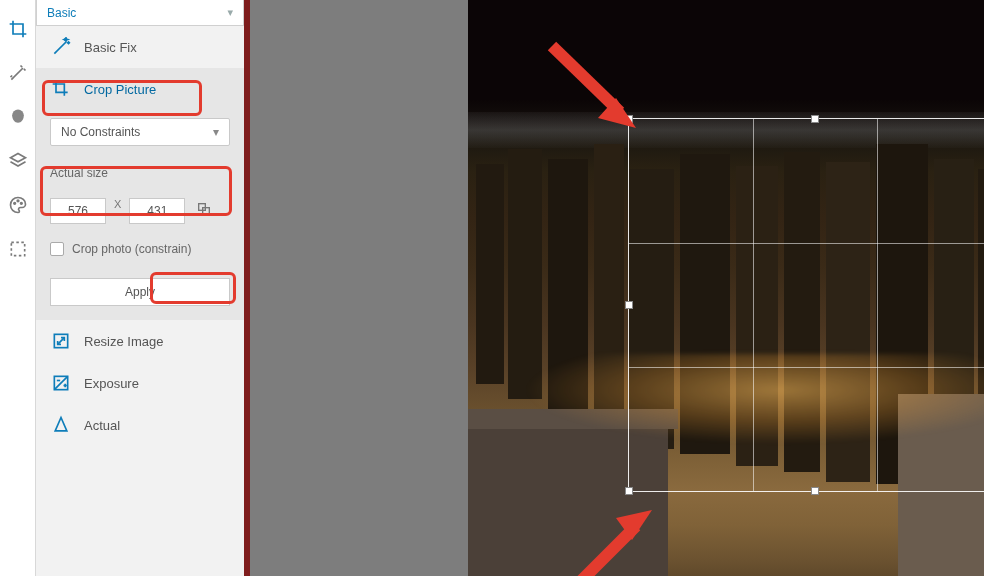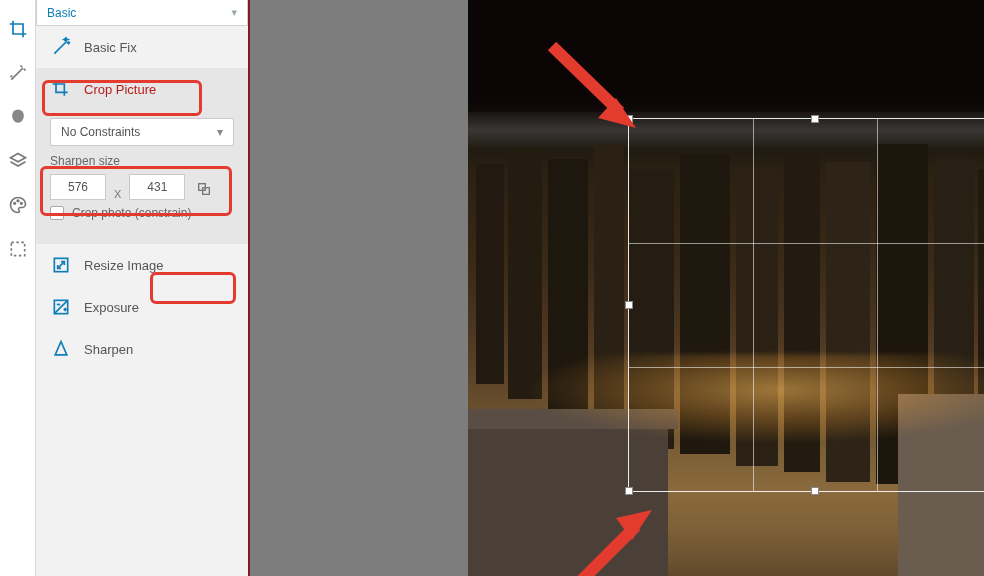--- a/index.html
+++ b/index.html
@@ -18,21 +18,21 @@
   gap: 22px;
 }
 .rail .ricon { width: 22px; height: 22px; display:flex; align-items:center; justify-content:center; color:#7a7a7a; cursor:pointer;}
 .rail .ricon.active { color:#0e7db9;}
 .rail svg { width:20px; height:20px; }
 
 
 .panel {
   width: 214px;
   background: #f2f2f2;
-  border-right: 2px solid #7f1d1d;
+  border-right: 6px solid #7f1d1d;
   height: 100%;
   display:flex;
   flex-direction:column;
   font-size:13px;
   color:#555;
 }
 .panel-header {
   height:26px;
   background:#fff;
   border:1px solid #d0d0d0;
@@ -50,42 +50,42 @@
   display:flex;
   align-items:center;
   gap:12px;
   height:42px;
   padding:0 14px;
   cursor:pointer;
   color:#555;
 }
 .item .iicon { width:22px; height:22px; display:flex; align-items:center; justify-content:center; color:#0e7db9; }
 .item .iicon svg { width:20px; height:20px;}
-.item.active { background:#e6e6e6; color:#b91c1c; }
+.item.active { background:#e6e6e6; color:#0369a1; }
 .sub {
   background:#e6e6e6;
   padding:8px 14px 14px 14px;
   display:flex;
   flex-direction:column;
-  gap:6px;
+  gap:18px;
 }
 .select {
   background:#fff;
   border:1px solid #c9c9c9;
   height:28px;
   border-radius:2px;
   display:flex;
   align-items:center;
   justify-content:space-between;
   padding:0 10px;
   font-size:12px;
   color:#555;
 }
 .fieldlabel { font-size:12px; color:#666; padding-top:2px;}
-.sizerow { display:flex; align-items:flex-end; gap:8px;}
+.sizerow { display:flex; align-items:flex-start; gap:8px;}
 .numinput {
   width:56px; height:26px; background:#fff; border:1px solid #c9c9c9;
   text-align:center; font-size:12px; color:#555;
 }
 .sep { font-size:11px; color:#777;}
 .linkbtn { width:22px; height:22px; display:flex;align-items:center;justify-content:center;color:#777;cursor:pointer;}
 .checkrow { display:flex; align-items:center; gap:8px; font-size:12px; color:#666;}
 .checkrow .box { width:14px; height:14px; border:1px solid #aaa; background:#fff; border-radius:2px;}
 .btnrow { display:flex; gap:10px; margin-top:4px;}
 .btn {
@@ -225,37 +225,40 @@
             </svg>
         </span>
         <span>Crop Picture</span>
       </div>
 
       <div class="sub">
         <div class="select">
           <span>No Constraints</span>
           <span style="color:#888;">▾</span>
         </div>
-        <div class="fieldlabel">Sharpen size</div>
+        <div class="fieldlabel">Actual size</div>
         <div class="sizerow">
           <input class="numinput" value="576" style="">
           <span class="sep">X</span>
           <input class="numinput" value="431" style="">
           <span class="linkbtn">
             <svg viewBox="0 0 24 24" width="16" height="16" fill="none" stroke="currentColor" stroke-width="2">
                 <rect x="4" y="4" width="10" height="10"></rect>
                 <rect x="10" y="10" width="10" height="10"></rect>
               </svg>
           </span>
         </div>
         <div class="checkrow">
           <span class="box"></span>
           <span>Crop photo (constrain)</span>
         </div>
         <div class="btnrow">
+          <div class="btn">
+              <span>Apply</span>
+            </div>
         </div>
       </div>
 
       <div class="item">
         <span class="iicon">
           <svg viewBox="0 0 24 24" fill="none" stroke="currentColor" stroke-width="2">
               <rect x="4" y="4" width="16" height="16"></rect>
               <path d="M8 16l8-8"></path>
               <path d="M8 12v4h4"></path>
               <path d="M16 12V8h-4"></path>
@@ -274,21 +277,21 @@
             </svg>
         </span>
         <span>Exposure</span>
       </div>
       <div class="item">
         <span class="iicon">
           <svg viewBox="0 0 24 24" fill="none" stroke="currentColor" stroke-width="2">
               <path d="M12 3l7 16H5L12 3z"></path>
             </svg>
         </span>
-        <span>Sharpen</span>
+        <span>Actual</span>
       </div>
     </div>
   </div>
 
   <div class="canvas" style="position:absolute;left:250px;top:0;right:0;height:100%;">
     <div class="photo">
 
       <div class="bld" style="left:8px;top:170px;width:28px;height:220px;background:#221a10;"></div>
       <div class="bld" style="left:40px;top:155px;width:34px;height:250px;background:#241c11;"></div>
       <div class="bld" style="left:80px;top:165px;width:40px;height:260px;background:#1e170e;"></div>

